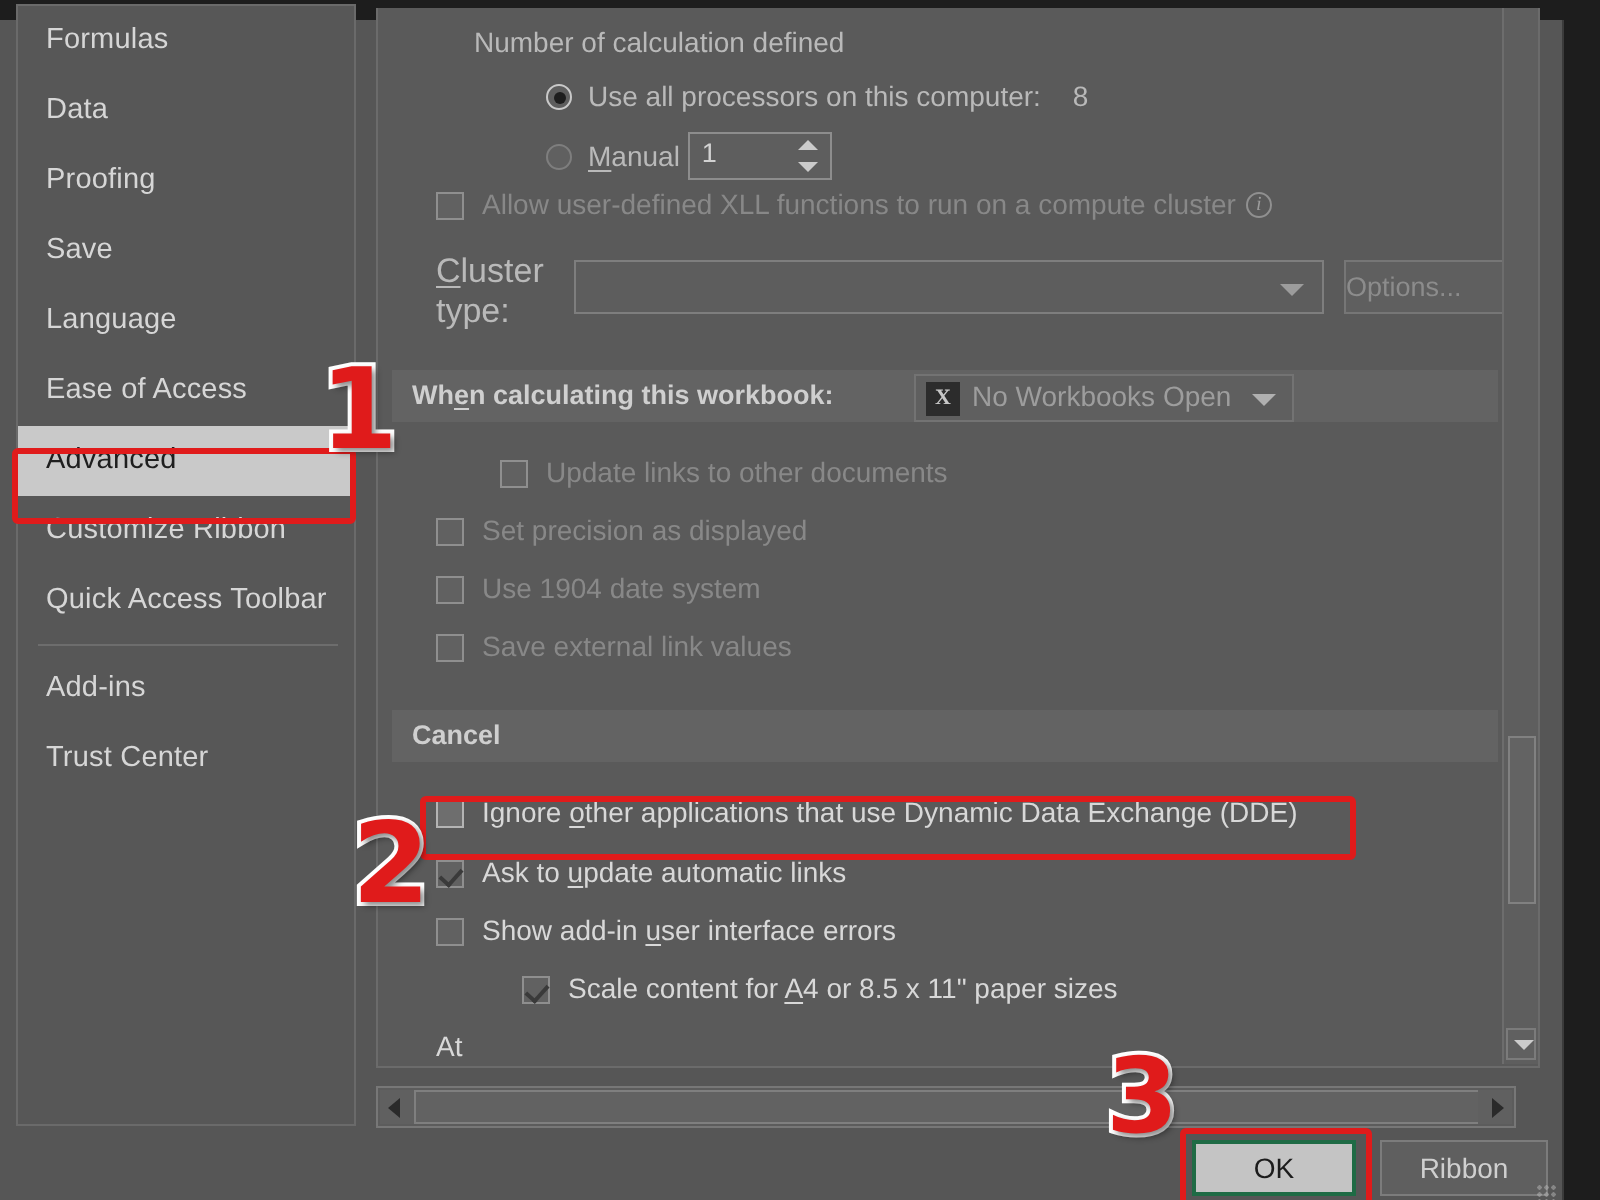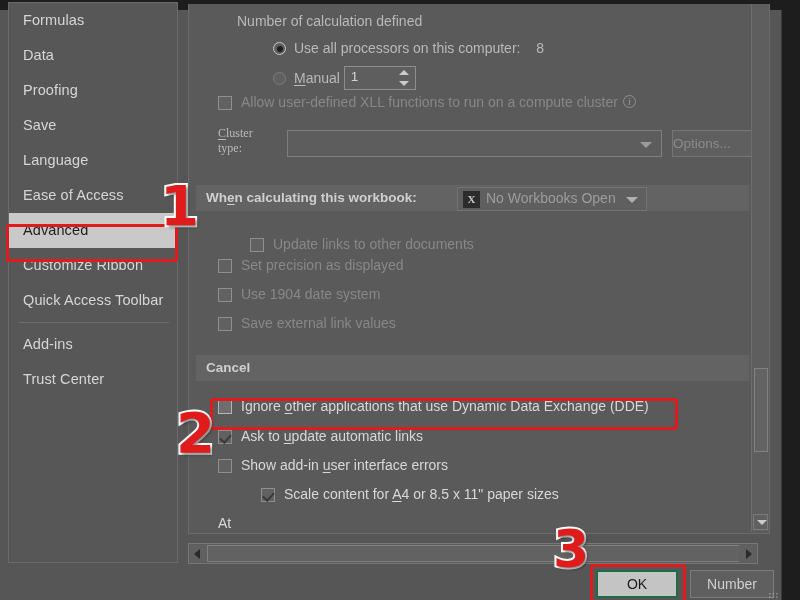--- a/index.html
+++ b/index.html
@@ -443,39 +443,39 @@
             <i class="up"></i>
             <i class="dn"></i>
           </span>
         </span>
       </div>
 
       <div class="row" style="left:29px; top:90px;">
         <span class="cbx"></span><span class="label-disabled">Allow user-defined XLL functions to run on a compute cluster</span><span class="info-i">i</span>
       </div>
 
-      <div class="row label-dim" style="left:29px; top:122px; font-size:12px;font-family:Liberation Serif, serif;">
+      <div class="row label-dim" style="left:29px; top:122px; font-size:17px;">
         <u class="acc">C</u><span>luster</span><br><span>type:</span>
       </div>
       <div class="combo dim" style="left:98px; top:126px; width:375px; height:27px;">
         <span style="position:absolute;left:7px;top:4px;font-size:13.5px;color:#9d9d9d;"></span>
         <span class="arrow"></span>
       </div>
       <div class="btn-flat" style="left:483px; top:126px; width:80px; height:27px; line-height:25px;">Options...</div>
 
       <div class="section-bar" style="top:181px;">
         <span>Wh<u class="acc">e</u>n calculating this workbook:</span>
       </div>
       <div class="wb-combo" style="left:268px; top:183px; width:190px; height:24px;">
         <span class="xl-badge">X</span>
         <span class="wb-text">No Workbooks Open</span>
         <span class="wb-arrow"></span>
       </div>
 
-      <div class="row" style="left:29px; top:232px;padding-left:32px;">
+      <div class="row" style="left:29px; top:224px;padding-left:32px;">
         <span class="cbx"></span><span class="label-disabled">Update links to other documents</span>
       </div>
       <div class="row" style="left:29px; top:253px;">
         <span class="cbx"></span><span class="label-disabled">Set precision as displayed</span>
       </div>
       <div class="row" style="left:29px; top:282px;">
         <span class="cbx"></span><span class="label-disabled">Use 1904 date system</span>
       </div>
       <div class="row" style="left:29px; top:311px;">
         <span class="cbx"></span><span class="label-disabled">Save external link values</span>
@@ -509,21 +509,21 @@
       <div class="hbtn left">
           <i></i>
         </div>
       <div class="hthumb"></div>
       <div class="hbtn right">
           <i></i>
         </div>
     </div>
 
     <div class="btn-ok">OK</div>
-    <div class="btn-cancel">Number</div>
+    <div class="btn-cancel">Ribbon</div>
 
     <div class="grip"></div>
   </div>
 
   <div class="ann-box" style="left:6px; top:214px; width:172px; height:38px;"></div>
   <div class="ann-num" style="left:160px; top:168px; font-size:56px;">1</div>
 
   <div class="ann-box" style="left:210px; top:388px; width:468px; height:32px;"></div>
   <div class="ann-num" style="left:176px; top:395px; font-size:56px;">2</div>
 

